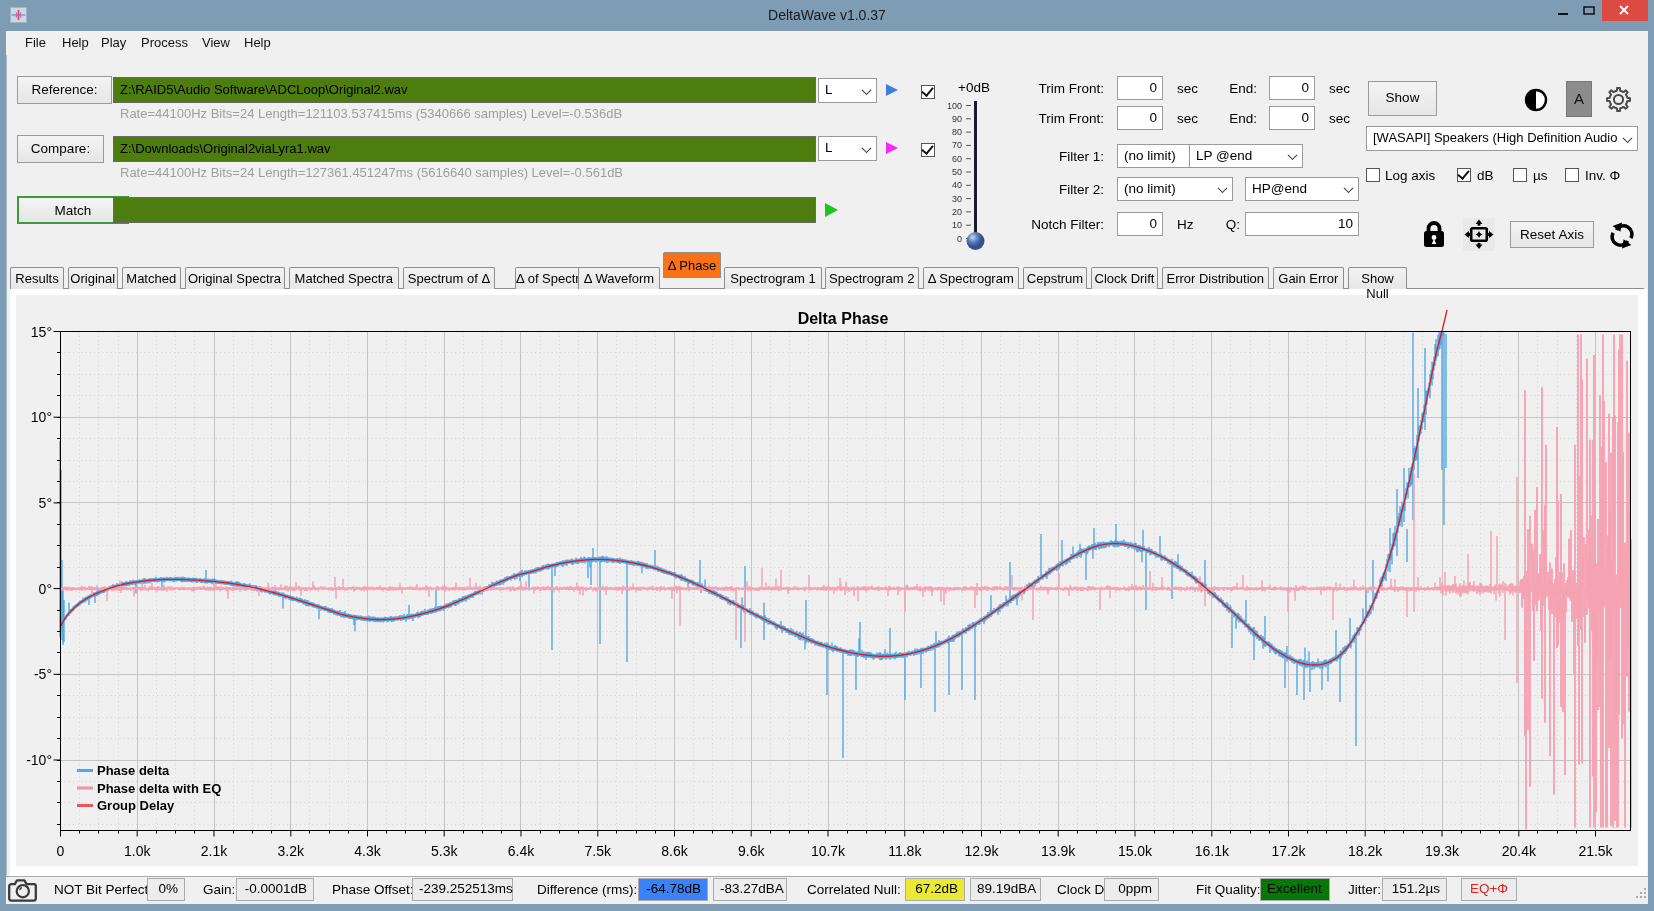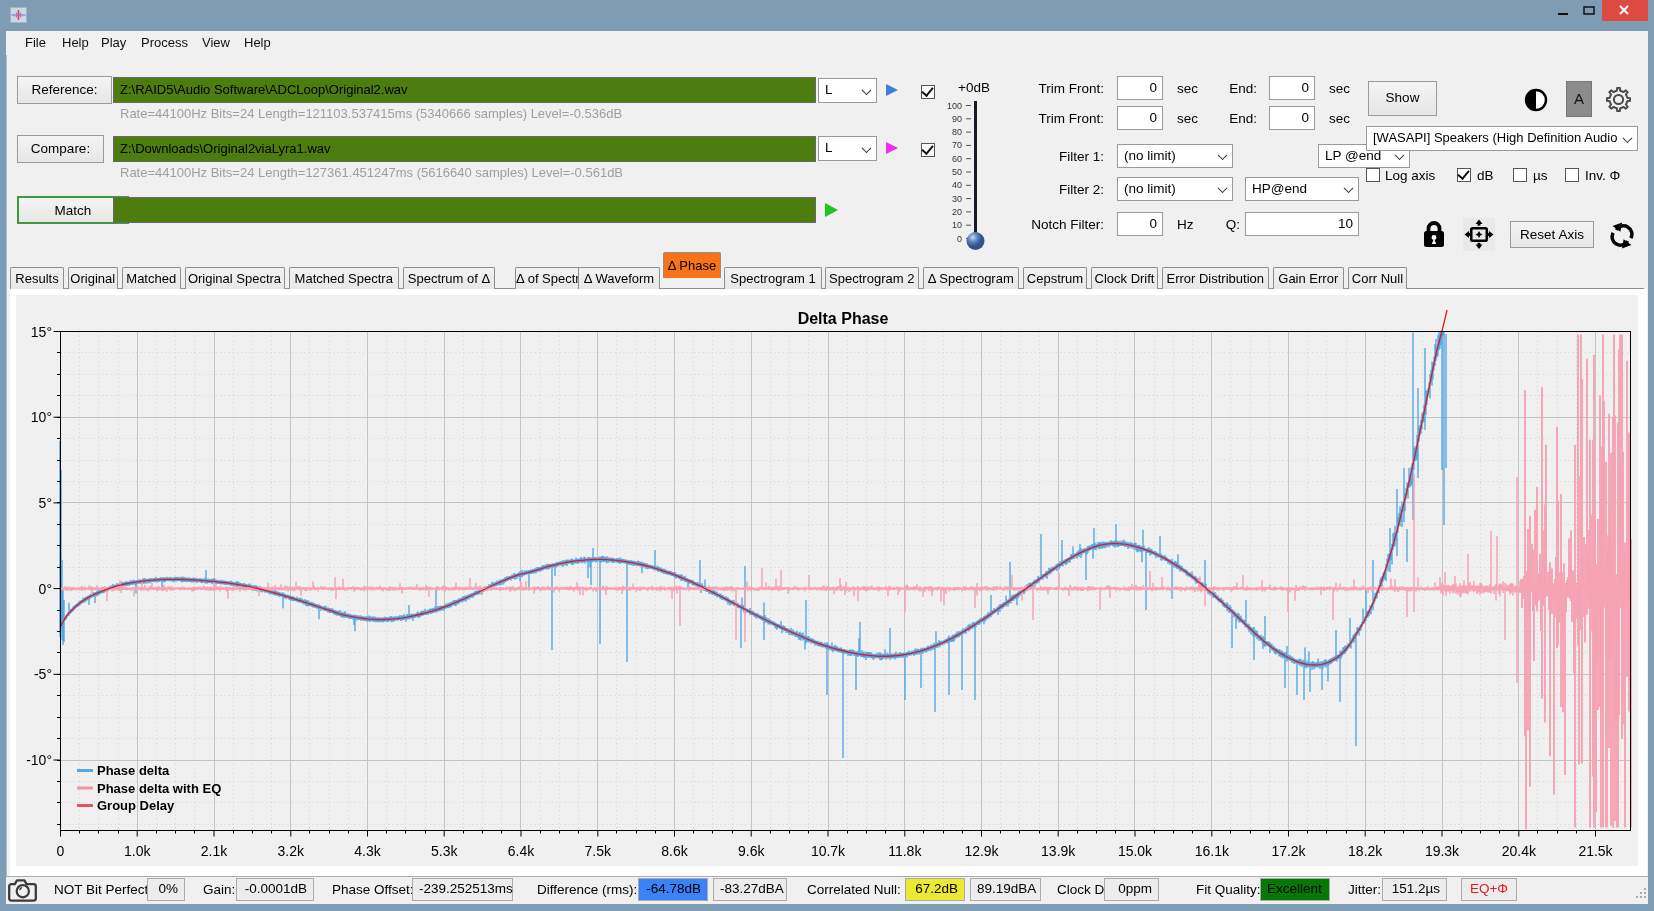--- a/index.html
+++ b/index.html
@@ -46,20 +46,21 @@
 <div id="titlebar">
   <div id="appicon">
    <svg width="15" height="14" viewBox="0 0 15 14">
         <rect width="15" height="14" fill="#ccd8e2"></rect>
         <path d="M0.5 7h14" stroke="#6f86c8" stroke-width="1.2" fill="none"></path>
         <path d="M7.5 2v10" stroke="#e0484a" stroke-width="1.6"></path>
         <path d="M5.5 4.5v5M9.5 4.5v5" stroke="#c867d8" stroke-width="1.2"></path>
         <path d="M3.8 6v2.5M11.2 6v2.5" stroke="#58b8e8" stroke-width="1"></path>
       </svg>
   </div>
+  <div id="title">DeltaWave v1.0.37</div>
   <svg class="abs" style="left:1550px;top:0" width="104" height="22" viewBox="0 0 104 22">
     <rect x="52" y="0" width="46" height="21" fill="#dc4b41"></rect>
     <path d="M8 14h10" stroke="#111" stroke-width="2"></path>
     <path d="M34 7h10v7h-10z" fill="none" stroke="#111" stroke-width="1.5"></path>
     <path d="M70 6l8 8M78 6l-8 8" stroke="#fff" stroke-width="1.8"></path>
   </svg>
 </div>
 
 <div id="content"></div>
 <div class="abs" style="left:6px;top:31px;width:1px;height:873px;background:#a9becd"></div>
@@ -130,21 +131,21 @@
 
 <div class="rlab" style="left:1004px;top:111px;width:100px">Trim Front:</div>
 <div class="nfield" style="left:1117px;top:106px;width:46px;height:24px">0</div>
 <div class="lab" style="left:1177px;top:111px">sec</div>
 <div class="rlab" style="left:1187px;top:111px;width:70px">End:</div>
 <div class="nfield" style="left:1269px;top:106px;width:46px;height:24px">0</div>
 <div class="lab" style="left:1329px;top:111px">sec</div>
 
 <div class="rlab" style="left:1034px;top:149px;width:70px">Filter 1:</div>
 <div class="combo" style="left:1117px;top:144px;width:116px;height:24px">(no limit)<span class="arr"></span></div>
-<div class="combo" style="left:1318px;top:144px;width:92px;height:24px">LP @end<span class="arr"></span></div>
+<div class="combo" style="left:1189px;top:144px;width:114px;height:24px">LP @end<span class="arr"></span></div>
 
 <div class="rlab" style="left:1034px;top:182px;width:70px">Filter 2:</div>
 <div class="combo" style="left:1117px;top:177px;width:116px;height:24px">(no limit)<span class="arr"></span></div>
 <div class="combo" style="left:1245px;top:177px;width:114px;height:24px">HP@end<span class="arr"></span></div>
 
 <div class="rlab" style="left:1004px;top:217px;width:100px">Notch Filter:</div>
 <div class="nfield" style="left:1117px;top:212px;width:46px;height:24px">0</div>
 <div class="lab" style="left:1177px;top:217px">Hz</div>
 <div class="rlab" style="left:1187px;top:217px;width:53px">Q:</div>
 <div class="nfield" style="left:1245px;top:212px;width:114px;height:24px">10</div>
@@ -260,21 +261,21 @@
 <div class="tab" style="left:515px;width:73px">Δ of Spectra</div>
 <div class="tab" style="left:578px;width:82px">Δ Waveform</div>
 <div class="tab active" style="left:663px;width:58px">Δ Phase</div>
 <div class="tab" style="left:724px;width:98px">Spectrogram 1</div>
 <div class="tab" style="left:825px;width:93.5px">Spectrogram 2</div>
 <div class="tab" style="left:922.5px;width:96.5px">Δ Spectrogram</div>
 <div class="tab" style="left:1023px;width:64px">Cepstrum</div>
 <div class="tab" style="left:1091px;width:67px">Clock Drift</div>
 <div class="tab" style="left:1162px;width:106.5px">Error Distribution</div>
 <div class="tab" style="left:1272.5px;width:71.5px">Gain Error</div>
-<div class="tab" style="left:1348px;width:59px">Corr Null</div>
+<div class="tab" style="left:1348px;width:59px">Show Null</div>
 
 <div id="statussep"></div>
 <div id="statusbar"></div>
 <svg class="abs" style="left:8px;top:876px" width="31" height="28" viewBox="0 0 31 28">
   <path d="M3.2 8.2 h3.6 l2.2-3.8 h7.4 l2.2 3.8 h7.2 a2 2 0 0 1 2 2 v12.4 a2 2 0 0 1-2 2 H3.2 a2 2 0 0 1-2-2 V10.2 a2 2 0 0 1 2-2 z" fill="none" stroke="#3a3a3a" stroke-width="2.3" stroke-linejoin="round"></path>
   <circle cx="14.8" cy="15.2" r="6.1" fill="none" stroke="#3a3a3a" stroke-width="2.2"></circle>
   <path d="M11.7 14.2a3.3 3.3 0 0 1 2.2-2.7" fill="none" stroke="#3a3a3a" stroke-width="1.4"></path>
 </svg>
 <div class="slab" style="left:54px">NOT Bit Perfect</div>
 <div class="sfield" style="left:147px;width:38px">0%</div>

